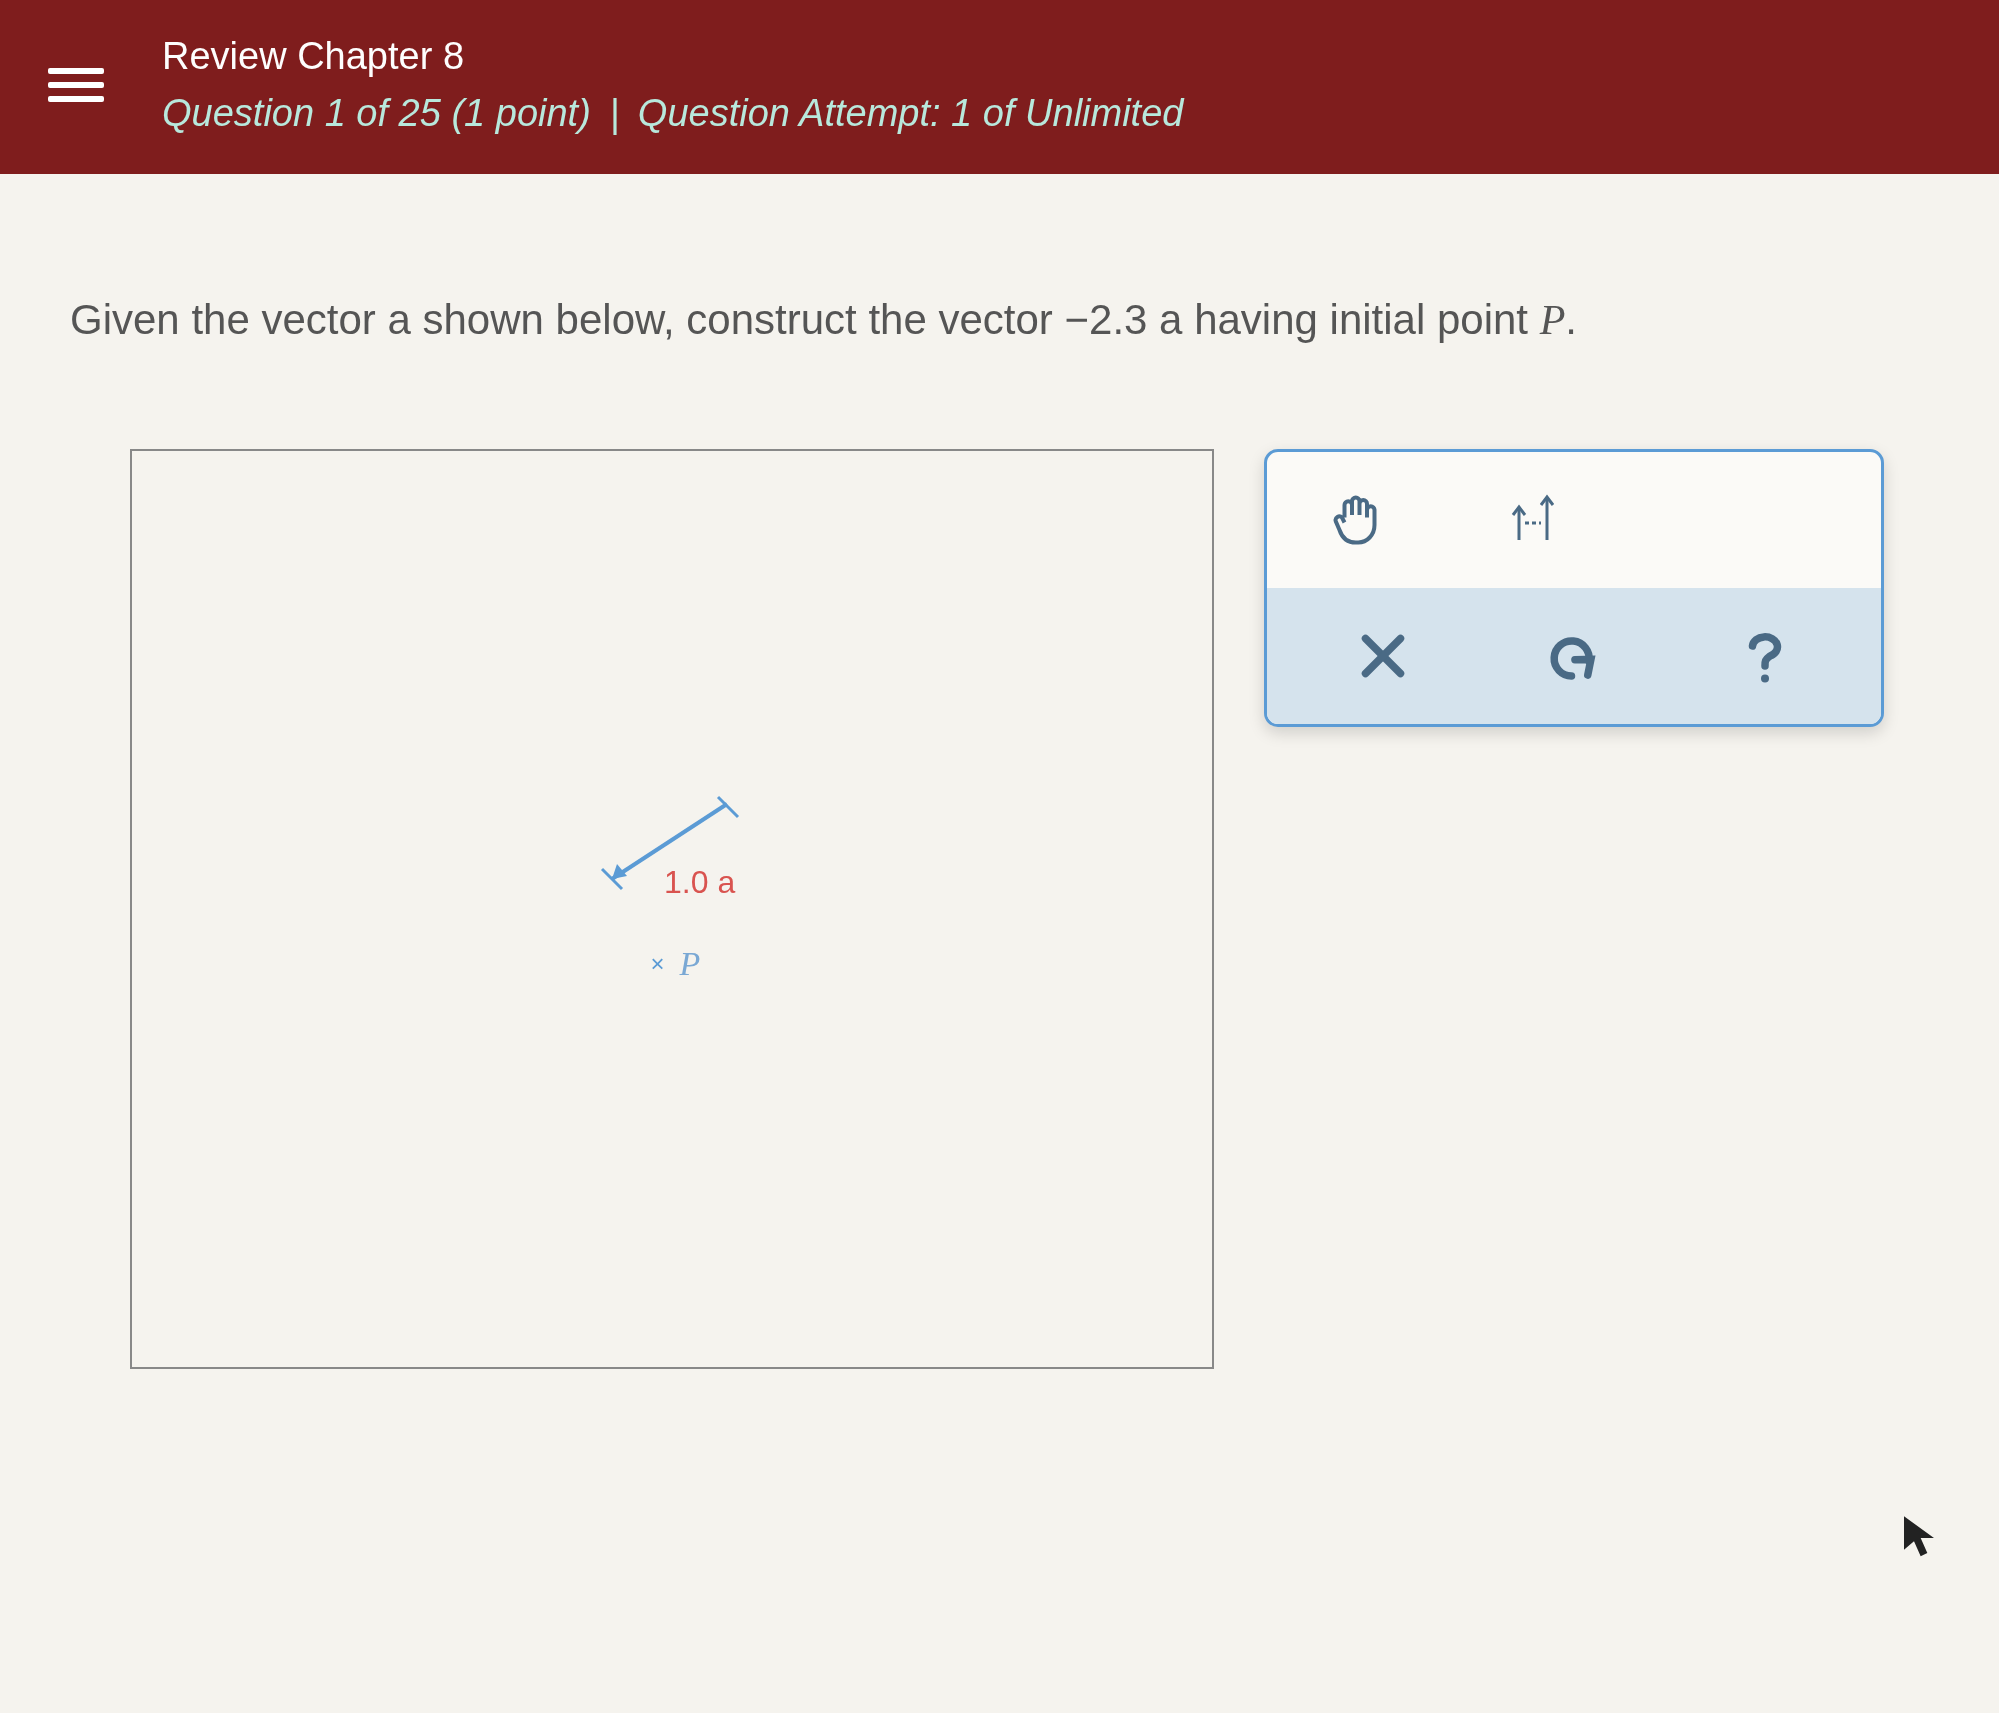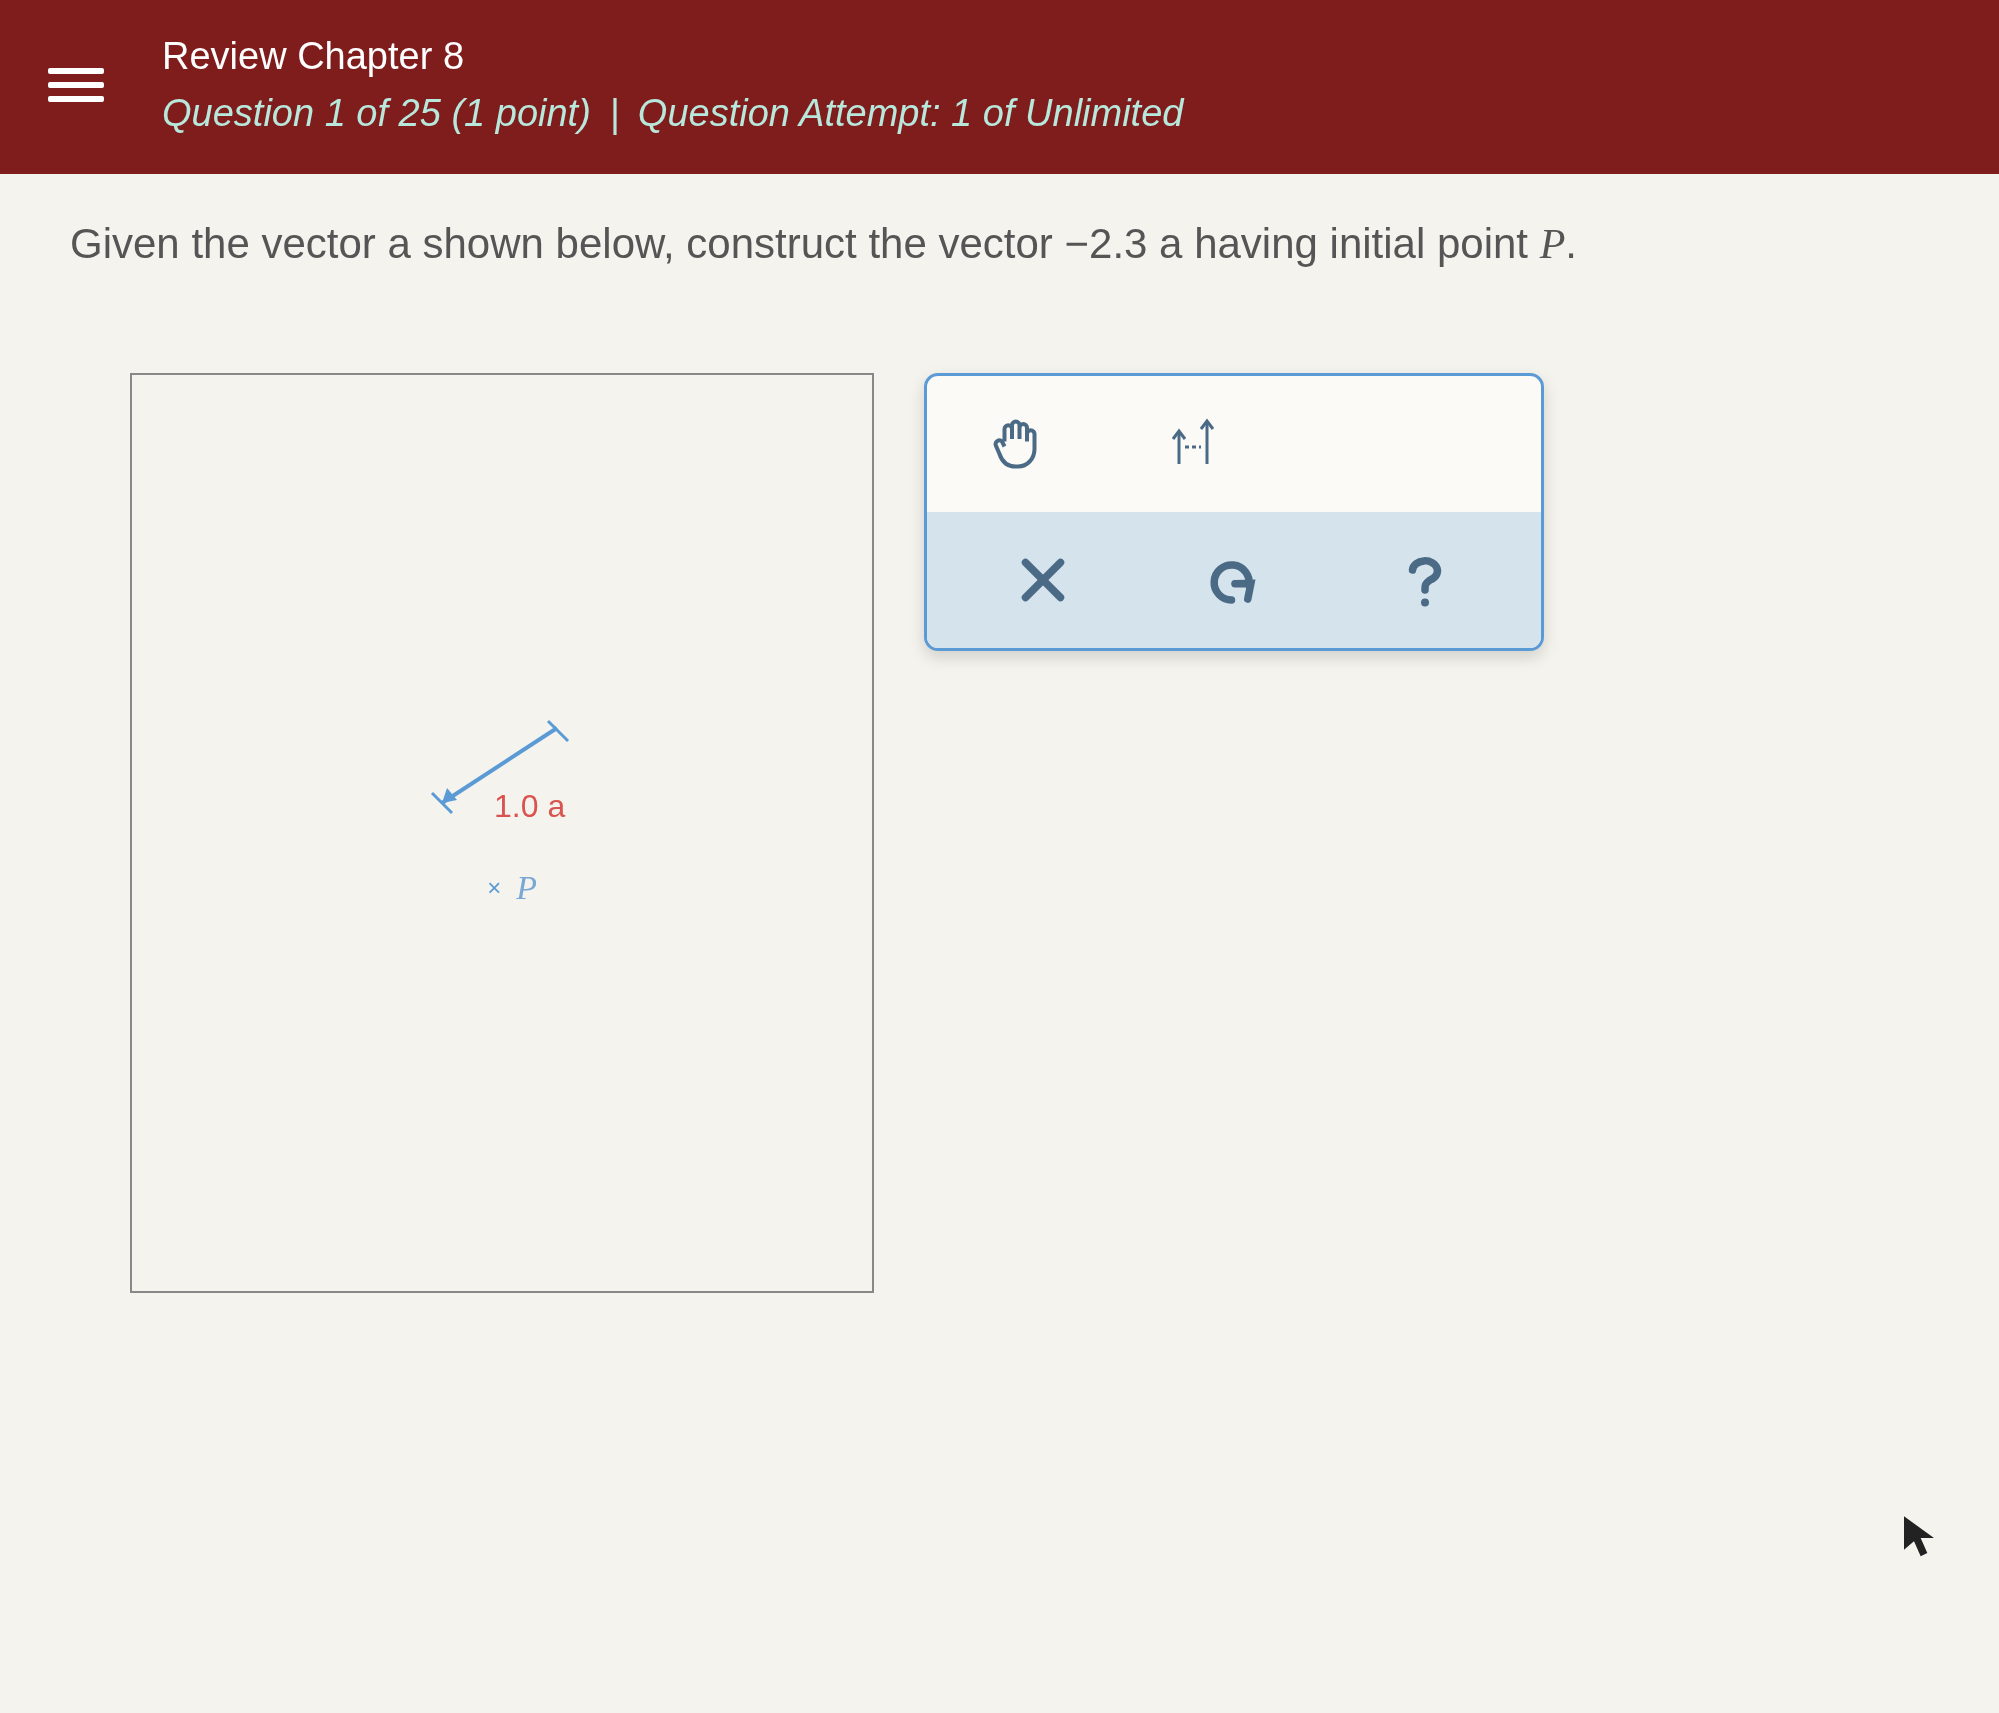--- a/index.html
+++ b/index.html
@@ -40,38 +40,39 @@
       font-weight: 400;
       color: #fefefe;
     }
     .header-sub {
       color: #b8e8dc;
       font-size: 38px;
       font-style: italic;
     }
     .header-sub .divider { margin: 0 8px; color: #b8e8dc; }
     .content {
-      padding: 32px 70px;
+      padding: 92px 70px;
       color: #4a4a4a;
+      margin-top: 16px;
     }
     .question-text {
       font-size: 42px;
       line-height: 1.8;
       color: #555;
     }
     .italic-var { font-style: italic; font-family: 'Times New Roman', serif; }
     .work-area {
       display: flex;
       gap: 50px;
       margin-top: 90px;
       align-items: flex-start;
       padding-left: 60px;
     }
     .canvas-box {
-      width: 744px;
+      width: 1084px;
       height: 920px;
       border: 2px solid #888;
       background: #f5f3ee;
       position: relative;
     }
     .vector-group {
       position: absolute;
       left: 50%;
       top: 43%;
       transform: translate(-50%, -50%);

